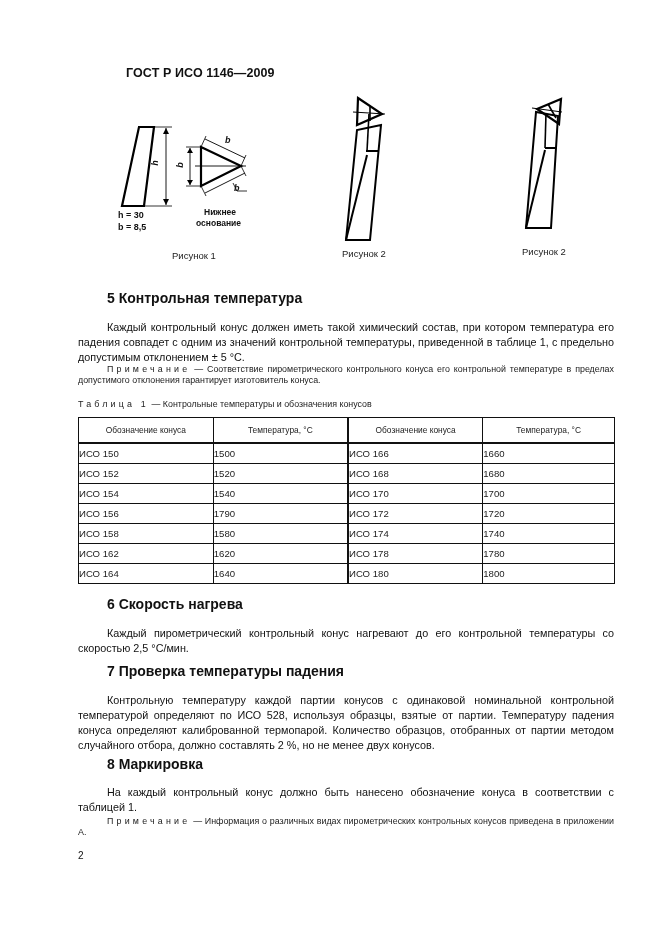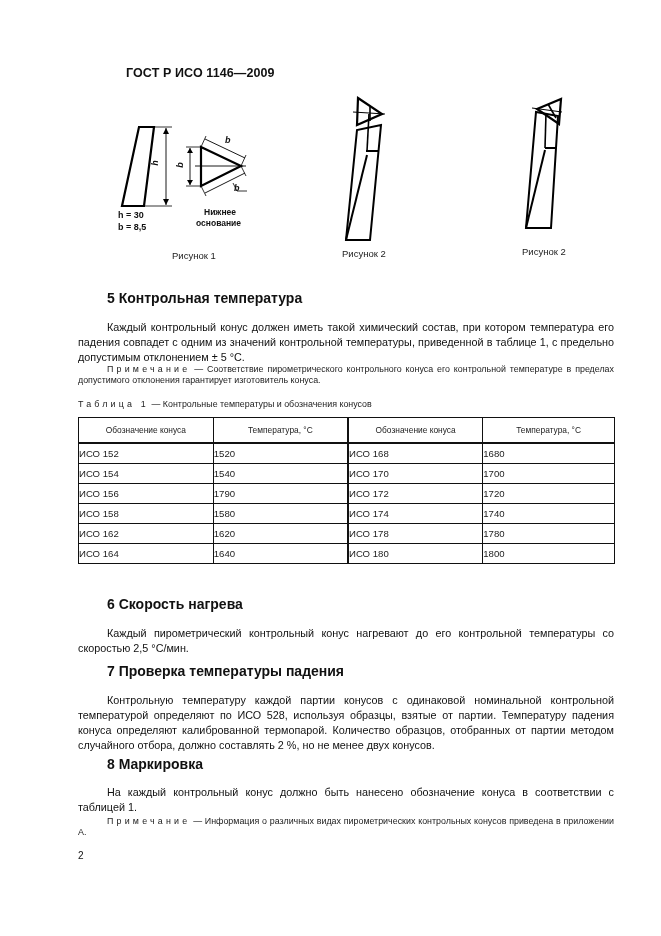--- a/index.html
+++ b/index.html
@@ -104,20 +104,26 @@
   <thead>
     <tr>
       <th>Обозначение конуса</th>
       <th class="sep">Температура, °C</th>
       <th>Обозначение конуса</th>
       <th>Температура, °C</th>
     </tr>
   </thead>
   <tbody>
     <tr>
+        <td>ИСО 150</td>
+        <td class="sep">1500</td>
+        <td>ИСО 166</td>
+        <td>1660</td>
+      </tr>
+    <tr>
         <td>ИСО 152</td>
         <td class="sep">1520</td>
         <td>ИСО 168</td>
         <td>1680</td>
       </tr>
     <tr>
         <td>ИСО 154</td>
         <td class="sep">1540</td>
         <td>ИСО 170</td>
         <td>1700</td>

